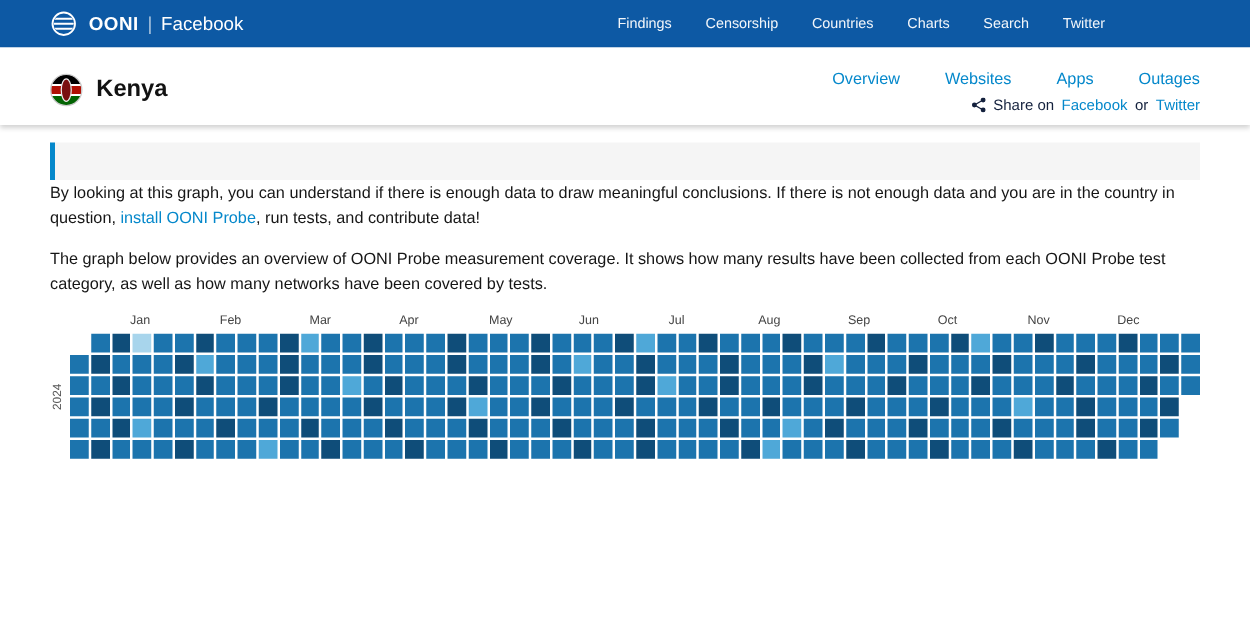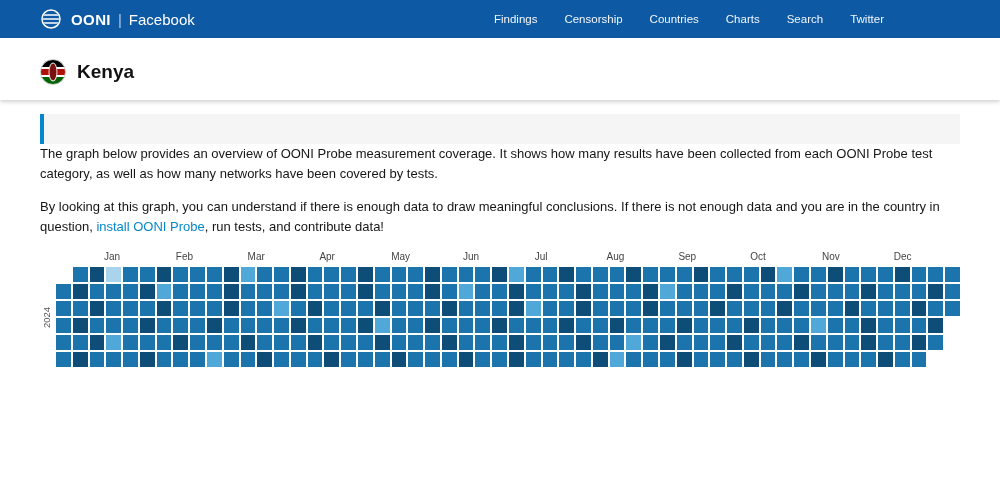--- a/index.html
+++ b/index.html
@@ -119,32 +119,53 @@
     <a>Twitter</a>
   </nav>
 </header>
 
 <div class="country-bar">
   <div class="country-left">
     <span class="flag"></span>
     <h1 class="country-title">Kenya</h1>
   </div>
   <div class="country-right">
+    <nav class="country-tabs">
+      <a>Overview</a>
+      <a>Websites</a>
+      <a>Apps</a>
+      <a>Outages</a>
+    </nav>
+    <div class="share-row">
+      <svg width="12" height="12" viewBox="0 0 12 12">
+        <g stroke="#14213d" stroke-width="1.1" fill="#14213d">
+          <circle cx="9.5" cy="2" r="1.4"></circle>
+            <circle cx="2.5" cy="6" r="1.4"></circle>
+            <circle cx="9.5" cy="10" r="1.4"></circle>
+          <line x1="3.6" y1="5.4" x2="8.4" y2="2.6"></line>
+            <line x1="3.6" y1="6.6" x2="8.4" y2="9.4"></line>
+        </g>
+      </svg>
+      <span>Share on </span>
+      <a>Facebook</a>
+      <span> or </span>
+      <a>Twitter</a>
+    </div>
   </div>
 </div>
 
 <main class="content">
 
   <div class="infobox">
   </div>
 
 
+  <p class="para"><span>By looking at this graph, you can understand if there is enough data to draw meaningful conclusions. If there is not enough data and you are in the country in question, </span><a class="lnk">install OONI Probe</a><span>, run tests, and contribute data!</span></p>
+
   <p class="para">The graph below provides an overview of OONI Probe measurement coverage. It shows how many results have been collected from each OONI Probe test category, as well as how many networks have been covered by tests.</p>
-
-  <p class="para"><span>By looking at this graph, you can understand if there is enough data to draw meaningful conclusions. If there is not enough data and you are in the country in question, </span><a class="lnk">install OONI Probe</a><span>, run tests, and contribute data!</span></p>
 
   <div class="chart">
     <div class="months">
         <span style="left: 48px;">Jan</span>
         <span style="left: 119.8px;">Feb</span>
         <span style="left: 191.6px;">Mar</span>
         <span style="left: 263.4px;">Apr</span>
         <span style="left: 335.2px;">May</span>
         <span style="left: 407px;">Jun</span>
         <span style="left: 478.8px;">Jul</span>

